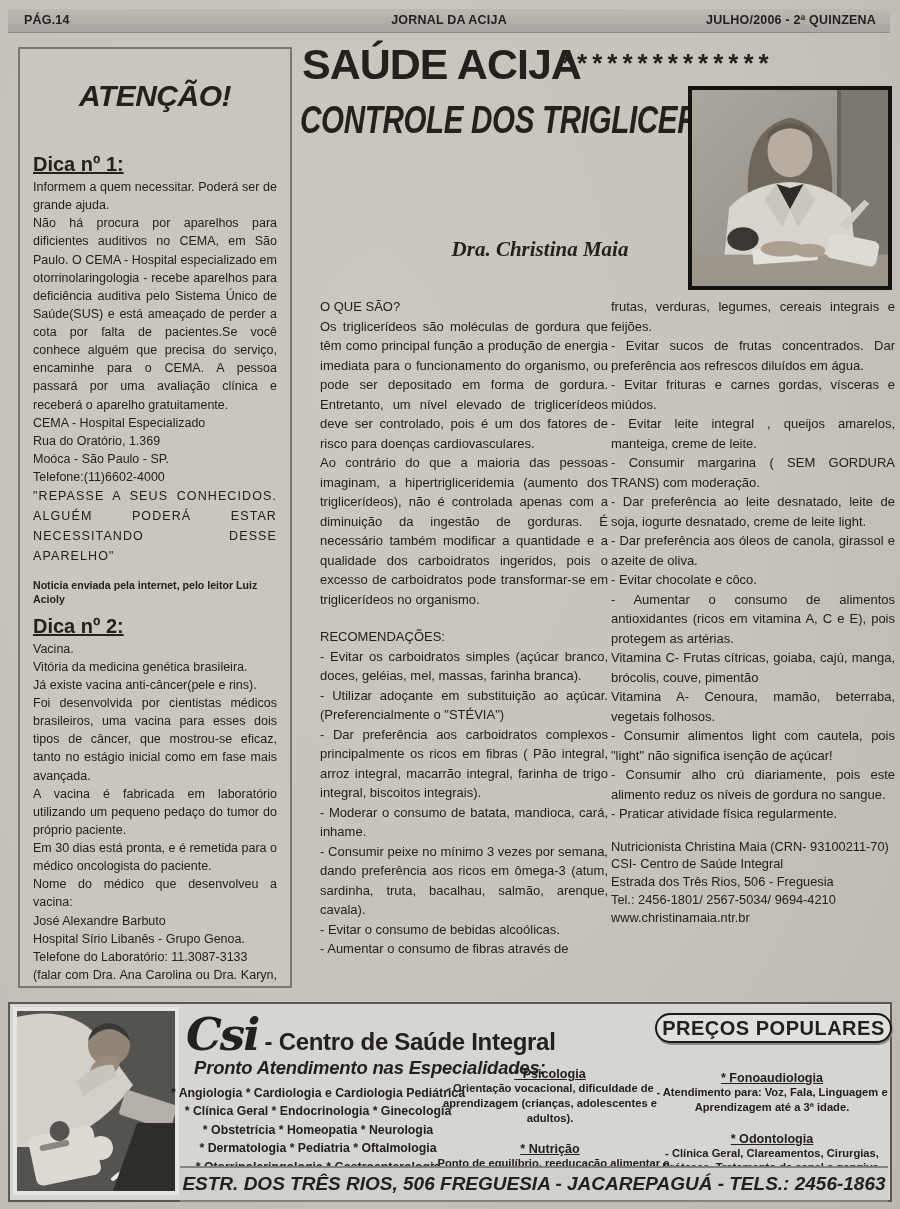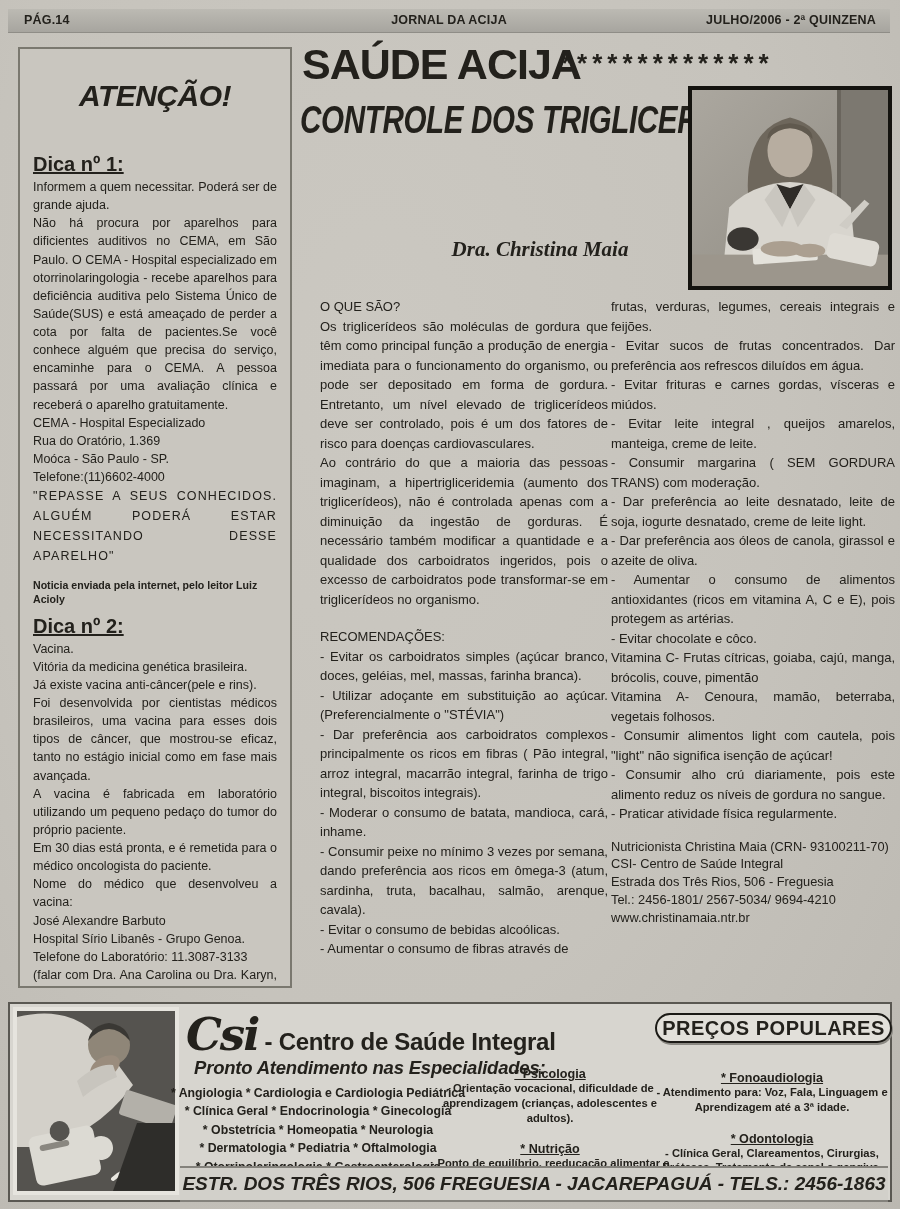--- a/index.html
+++ b/index.html
@@ -152,22 +152,22 @@
     </div>
 
     <div class="col colB">
       <p>frutas, verduras, legumes, cereais integrais e feijões.</p>
       <p>- Evitar sucos de frutas concentrados. Dar preferência aos refrescos diluídos em água.</p>
       <p>- Evitar frituras e carnes gordas, vísceras e miúdos.</p>
       <p>- Evitar leite integral , queijos amarelos, manteiga, creme de leite.</p>
       <p>- Consumir margarina ( SEM GORDURA TRANS) com moderação.</p>
       <p>- Dar preferência ao leite desnatado, leite de soja, iogurte desnatado, creme de leite light.</p>
       <p>- Dar preferência aos óleos de canola, girassol e azeite de oliva.</p>
+      <p>- Evitar chocolate e côco.</p>
       <p>- Aumentar o consumo de alimentos antioxidantes (ricos em vitamina A, C e E), pois protegem as artérias.</p>
-      <p>- Evitar chocolate e côco.</p>
       <p>Vitamina C- Frutas cítricas, goiaba, cajú, manga, brócolis, couve, pimentão</p>
       <p>Vitamina A- Cenoura, mamão, beterraba, vegetais folhosos.</p>
       <p>- Consumir alimentos light com cautela, pois "light" não significa isenção de açúcar!</p>
       <p>- Consumir alho crú diariamente, pois este alimento reduz os níveis de gordura no sangue.</p>
       <p>- Praticar atividade física regularmente.</p>
       <div class="sig">
         <p>Nutricionista Christina Maia (CRN- 93100211-70)</p>
         <p>CSI- Centro de Saúde Integral</p>
         <p>Estrada dos Três Rios, 506 - Freguesia</p>
         <p>Tel.: 2456-1801/ 2567-5034/ 9694-4210</p>

